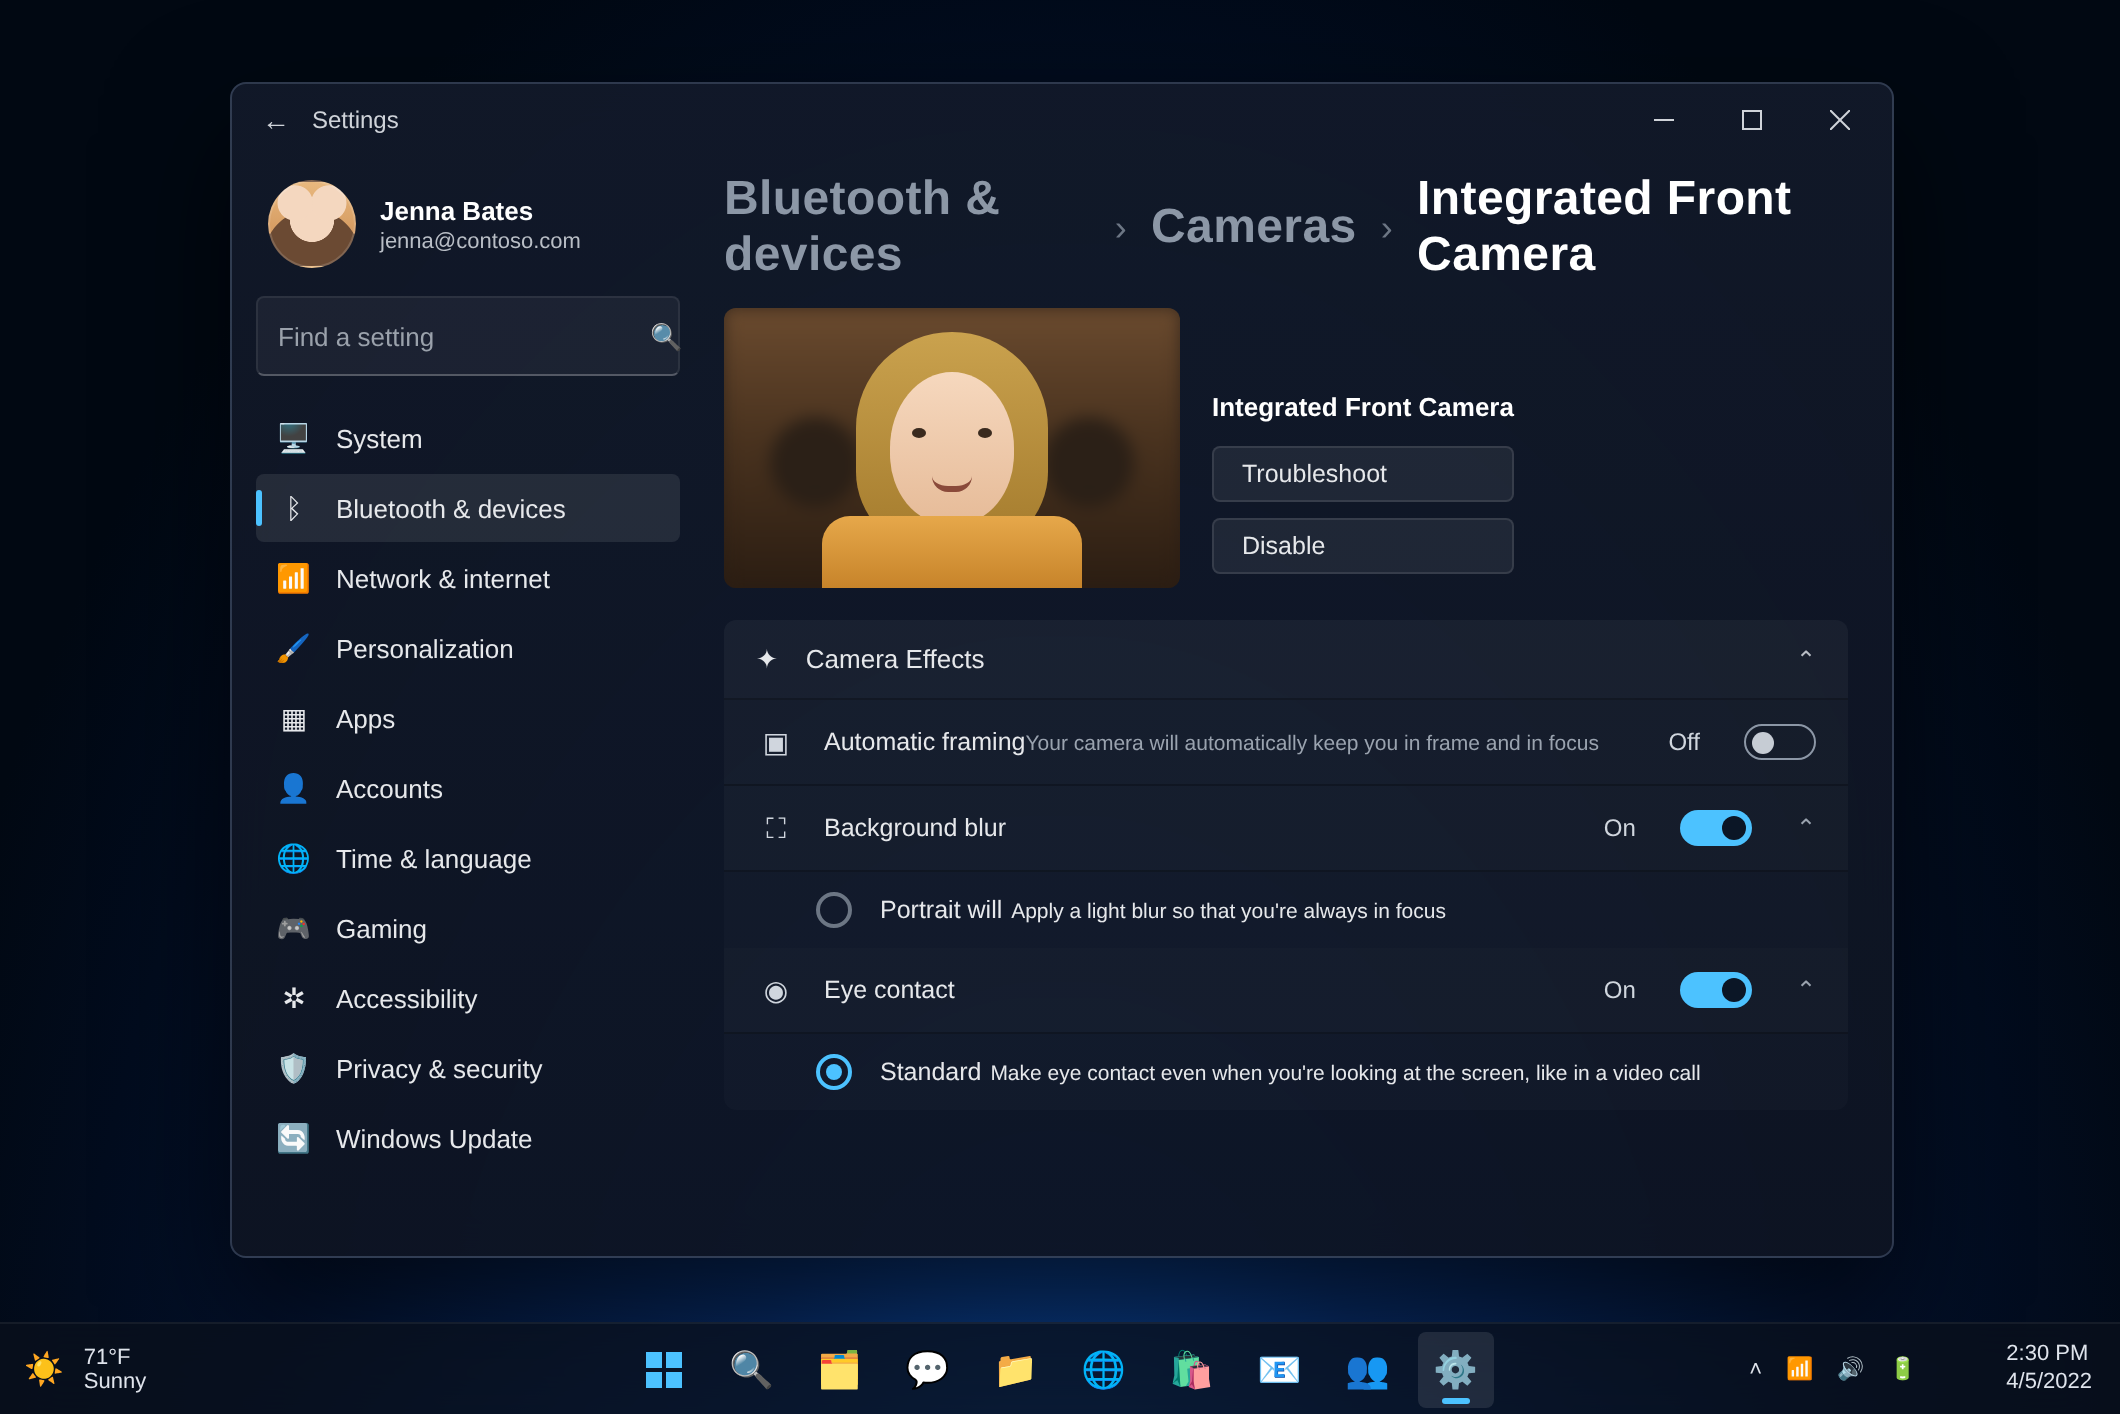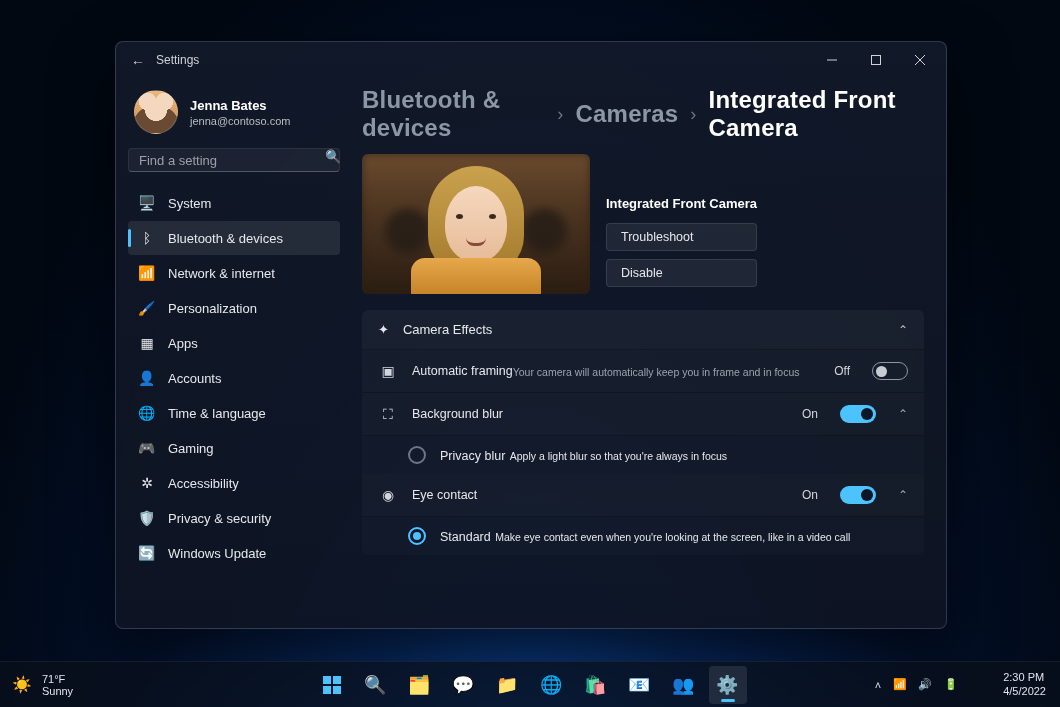--- a/index.html
+++ b/index.html
@@ -45,21 +45,21 @@
     border:1px solid rgba(255,255,255,0.15);
   }
   .profile .name { font-size:13px; font-weight:600; color:#fff;}
   .profile .email { font-size:11px; color:#b9bec6; margin-top:2px;}
 
   .search {
     position:relative; margin:2px 0 14px 0;
     background: rgba(255,255,255,0.05);
     border:1px solid rgba(255,255,255,0.07);
     border-bottom:1px solid rgba(255,255,255,0.25);
-    border-radius:4px; height:24px; display:flex; 
+    border-radius:4px; height:40px; display:flex; align-items:center;
   }
   .search input {
     flex:1; background:transparent; border:none; outline:none; color:#e6e8eb;
     font-size:13px; padding:0 10px;
   }
   .search input::placeholder { color:#9aa1ab; }
   .search .sicon { width:30px; text-align:center; color:#b9bec6; font-size:13px;}
 
   .nav-list { display:flex; flex-direction:column; gap:1px; }
   .nav-item {
@@ -323,21 +323,21 @@
             <span class="label">Background blur</span>
           </div>
           <div class="spacer"></div>
           <span class="state">On</span>
           <div class="toggle on"></div>
           <span class="chev">⌃</span>
         </div>
         <div class="sub" id="bgblur-sub">
             <div class="radio-row">
               <div class="radio "></div>
-      <div class="texts"><span class="label">Privacy blur</span>
+      <div class="texts"><span class="label">Portrait will</span>
       <span class="desc">Apply a light blur so that you're always in focus</span></div>
             </div>
           </div>
 
         <div class="row">
           <span class="icon">◉</span>
           <div class="texts">
             <span class="label">Eye contact</span>
           </div>
           <div class="spacer"></div>

